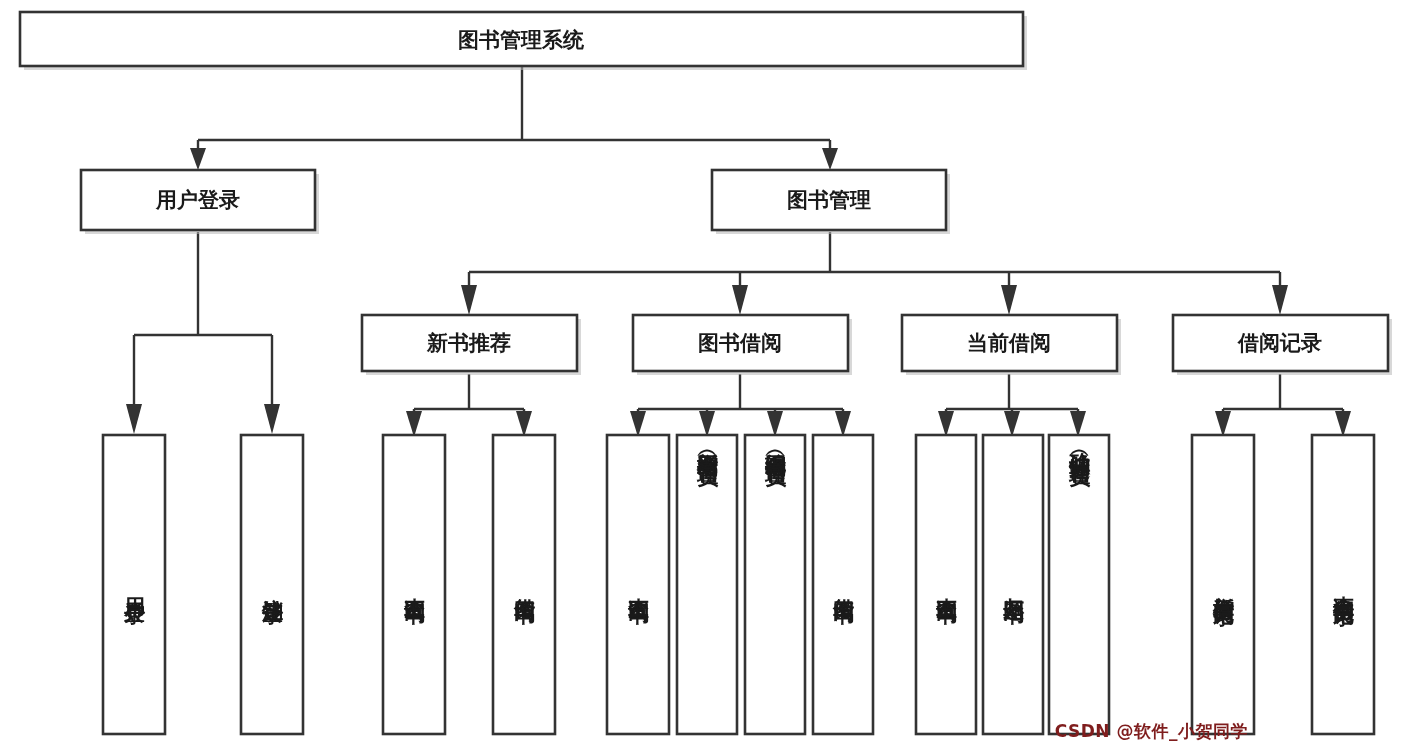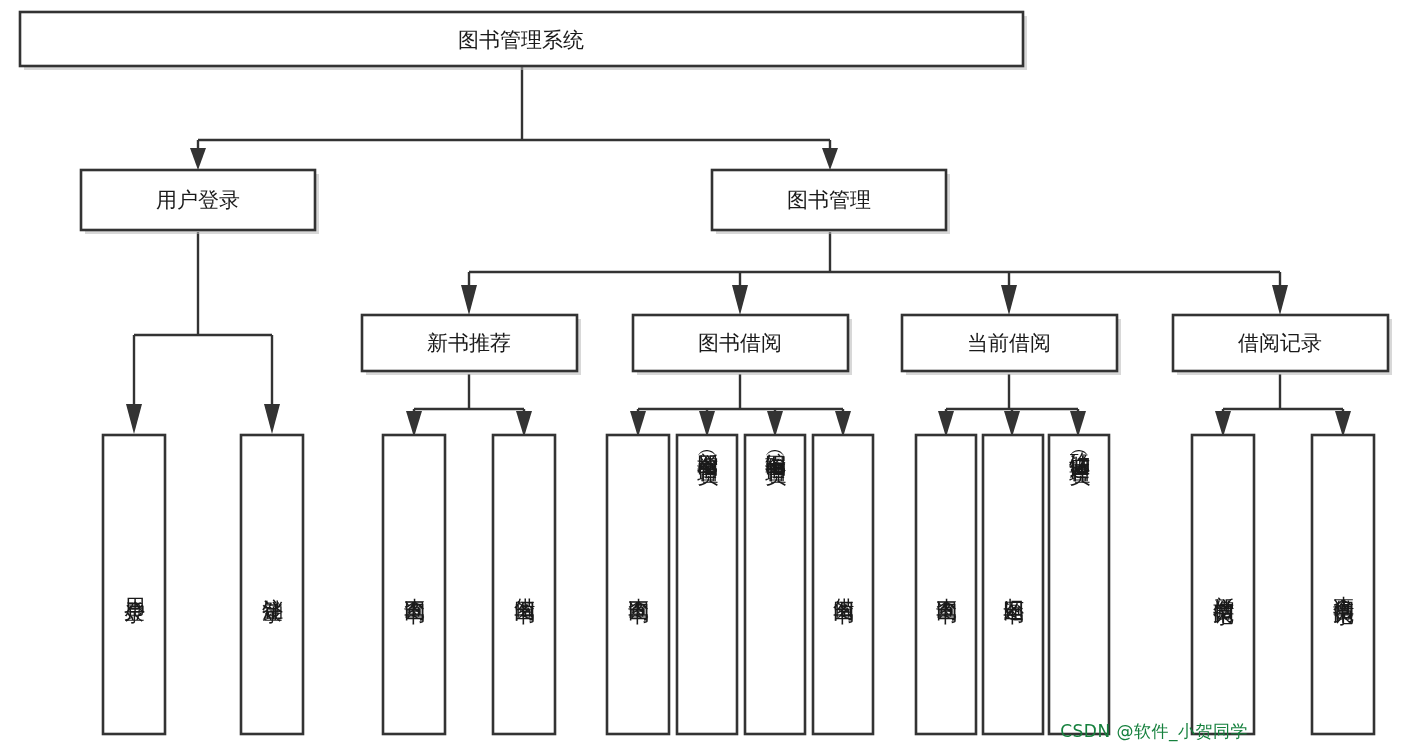--- a/index.html
+++ b/index.html
@@ -12,20 +12,21 @@
     height: 747px;
     font-family: "DejaVu Sans", "Liberation Sans", sans-serif;
     overflow: hidden;
     position: relative;
   }
   #diagram-root {
     position: absolute;
     left: 0; top: 0;
     width: 1256px;
     height: 747px;
+    font-weight: bold;
   }
   svg#flowchart {
     display: block;
     width: 1405px;
     height: 747px;
   }
   .node-rect {
     fill: #ffffff;
     stroke: #333333;
     stroke-width: 2.6;
@@ -49,21 +50,21 @@
     font-size: 21px;
     text-anchor: middle;
     dominant-baseline: middle;
   }
   .watermark {
     position: absolute;
     right: 8px;
     bottom: 4px;
     font-family: "DejaVu Sans", "Liberation Sans", sans-serif;
     font-size: 17px;
-    color: #15803d;
+    color: #7f1d1d;
     letter-spacing: 0.5px;
     white-space: nowrap;
     user-select: none;
   }
   .vtext-box {
     position: absolute;
     display: flex;
     align-items: center;
     justify-content: center;
     box-sizing: border-box;

